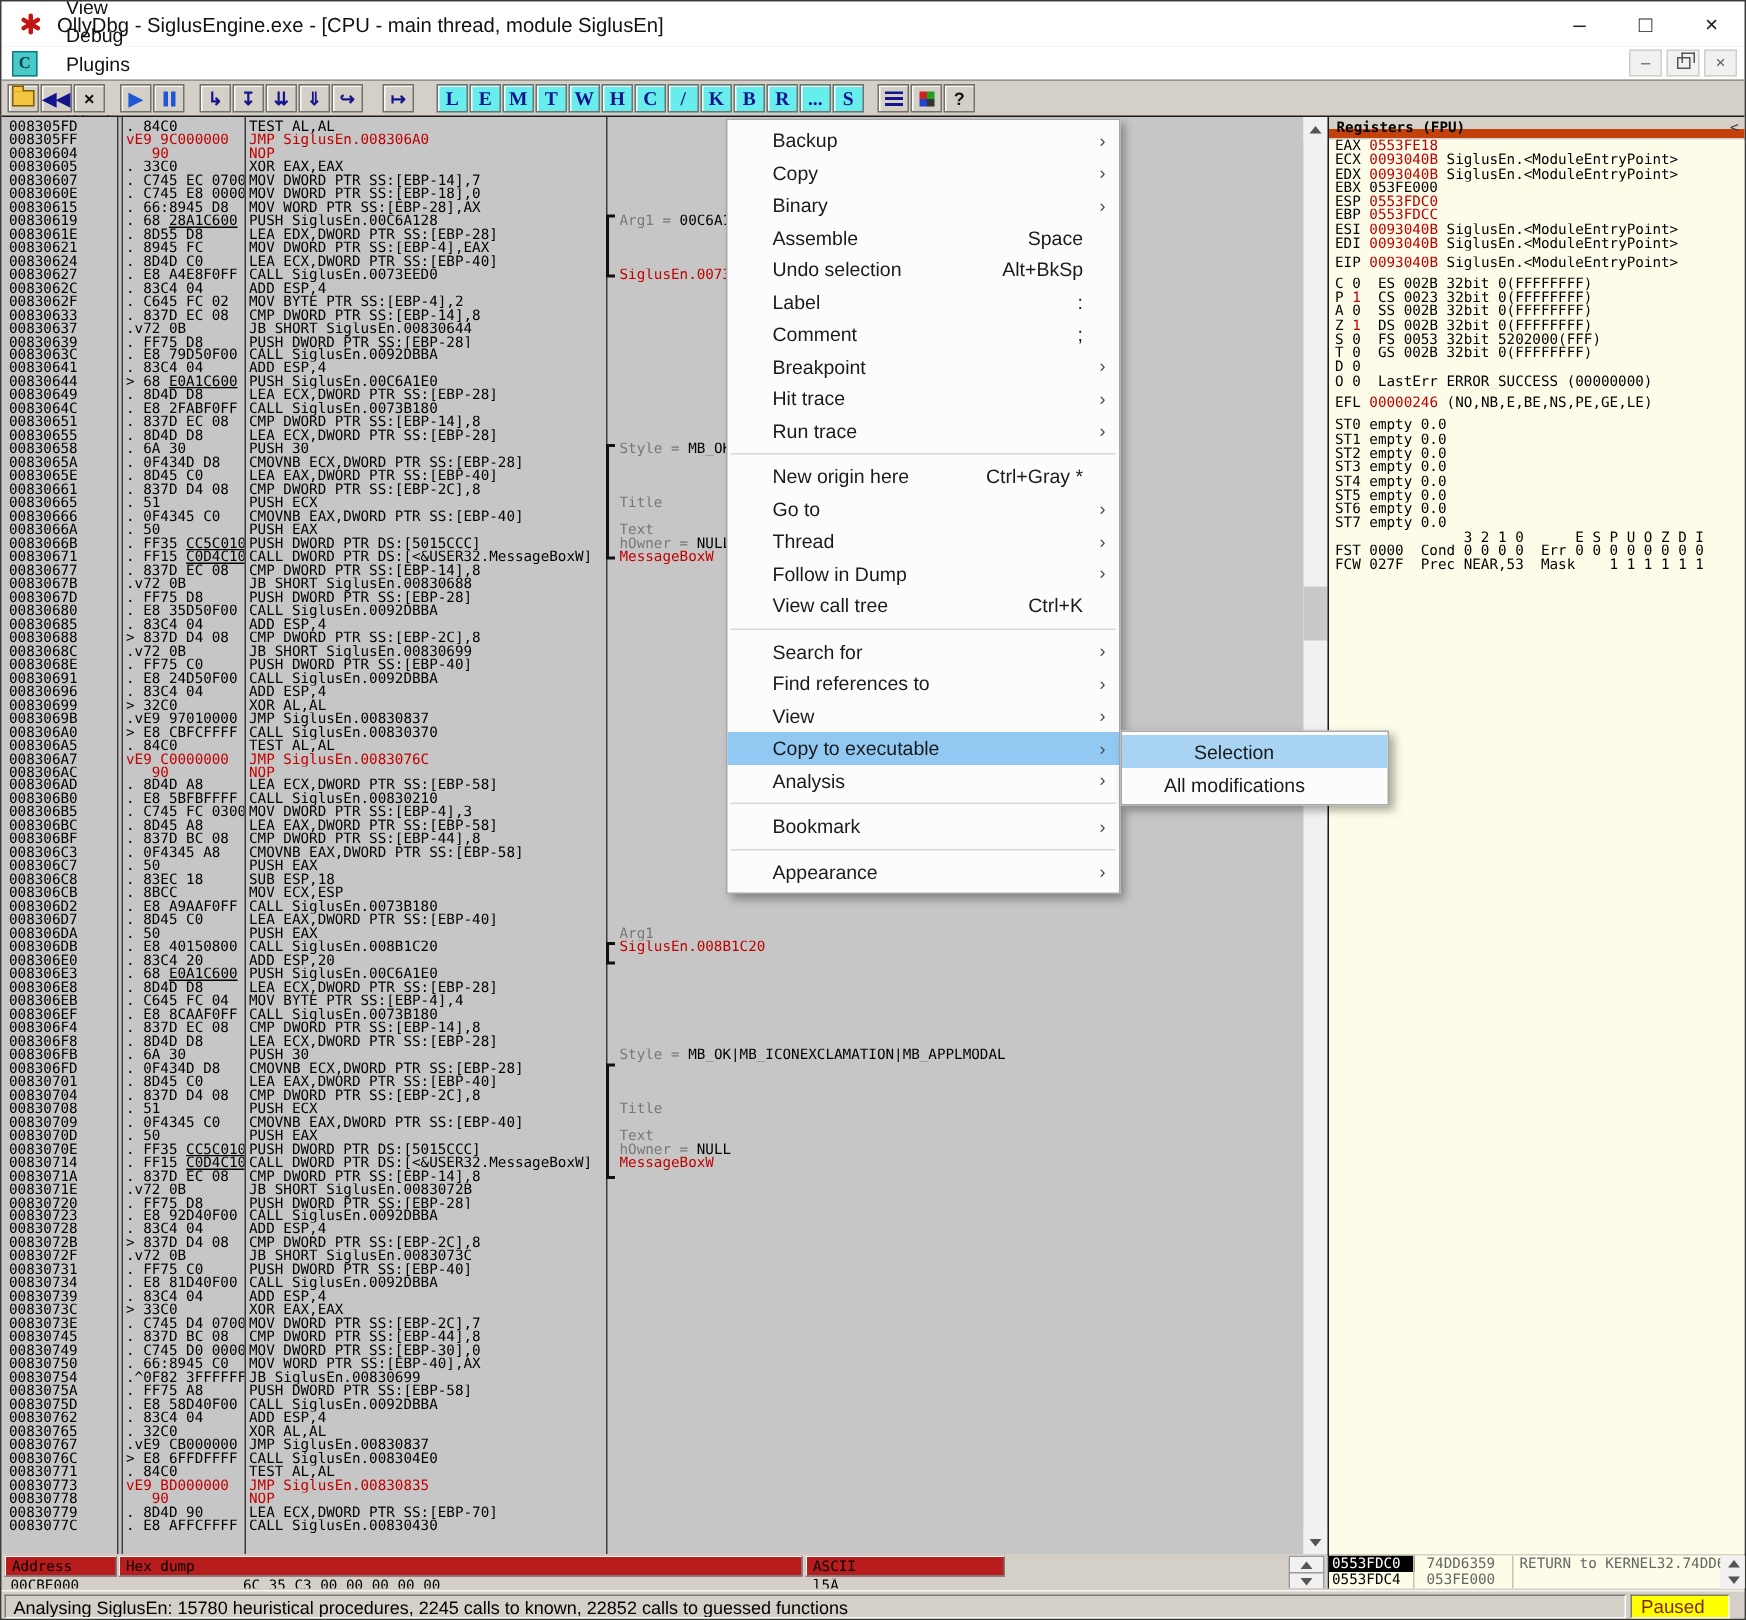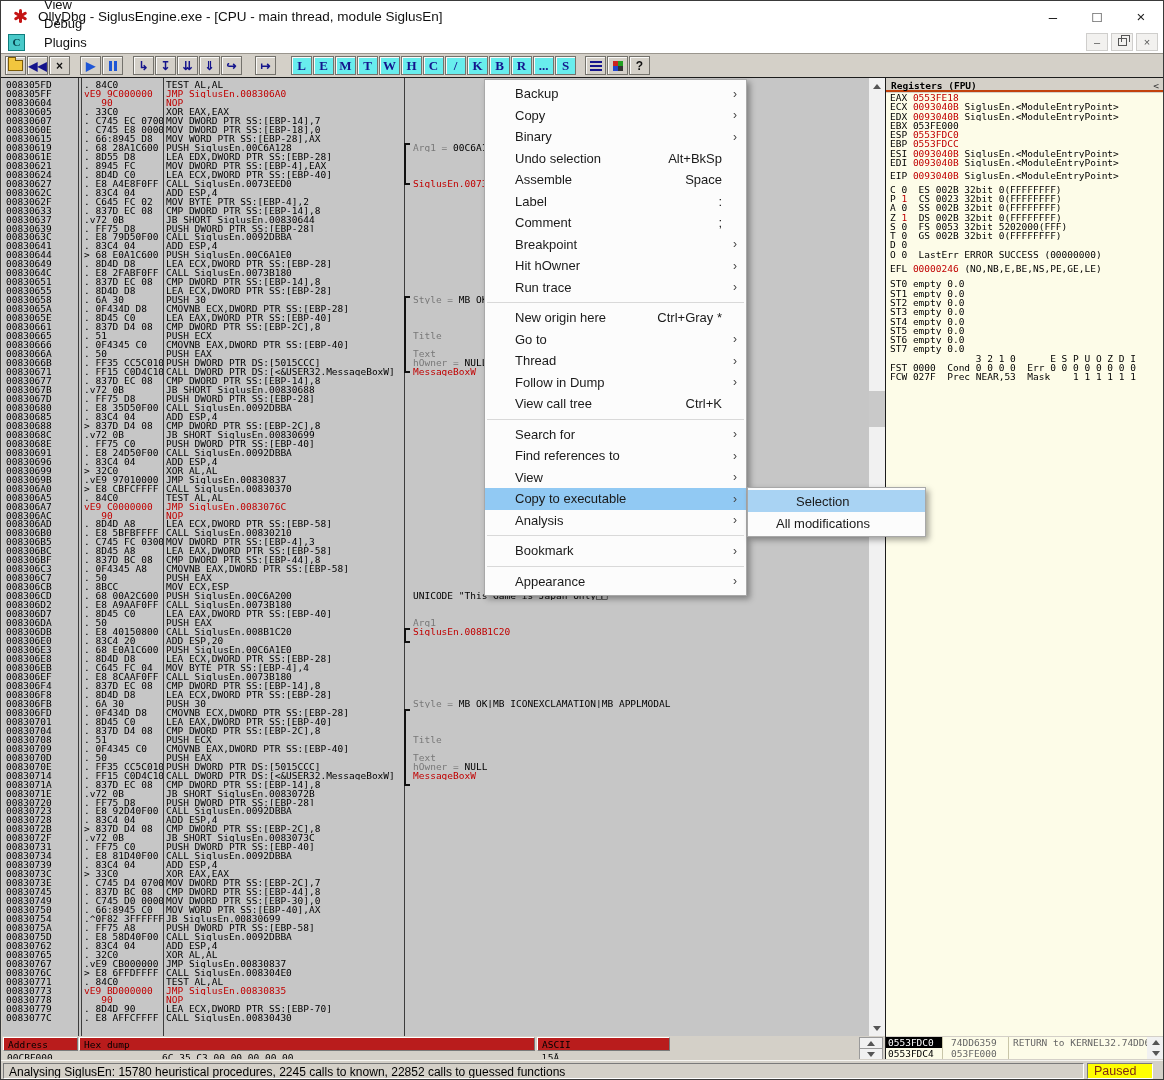--- a/index.html
+++ b/index.html
@@ -62,21 +62,21 @@
   .bracket:before,.bracket:after{content:"";position:absolute;left:0;width:4px;height:2px;background:#111;}
   .bracket:before{top:0;} .bracket:after{bottom:0;}
   
   #vsb{position:absolute;left:868px;top:77px;width:16px;height:958px;background:#f1f1f1;}
   .sb-btn{position:absolute;left:0;width:16px;height:16px;background:#f1f1f1;display:flex;align-items:center;justify-content:center;}
   .tri-up{width:0;height:0;border-left:4px solid transparent;border-right:4px solid transparent;border-bottom:5px solid #555;}
   .tri-down{width:0;height:0;border-left:4px solid transparent;border-right:4px solid transparent;border-top:5px solid #555;}
   #vsb-thumb{position:absolute;left:0;top:313px;width:16px;height:36px;background:#c9c9c9;}
   #divider-v{position:absolute;left:884px;top:77px;width:1px;height:981px;background:#1c1c1c;}
   
-  #reg-head{position:absolute;left:885px;top:77px;width:278px;height:14px;background:#d4d0c8;border-bottom:2px solid #c2410c;
+  #reg-head{position:absolute;left:885px;top:77px;width:278px;height:14px;background:#d4d0c8;border-bottom:6px solid #c2410c;
             font:bold 9.5px "DejaVu Sans Mono",monospace;padding:2px 5px 0;box-sizing:border-box;color:#000;display:flex;}
   #reg-collapse{margin-left:auto;font-weight:normal;color:#333;}
   #registers{position:absolute;left:885px;top:92px;width:278px;height:943px;background:#fdfce8;overflow:hidden;
              font-size:9.5px;line-height:9.3px;white-space:pre;padding-left:4px;box-sizing:border-box;}
   .rline{height:9.3px;overflow:hidden;}
   
   #ctxmenu{position:absolute;left:483px;top:78px;width:263px;background:#fcfcfc;border:1px solid #a8a8a8;
            box-shadow:3px 3px 6px rgba(0,0,0,.35);padding:3px 0;z-index:20;font-size:13px;color:#1a1a1a;box-sizing:border-box;}
   .mitem{position:relative;height:21.5px;display:flex;align-items:center;padding-left:30px;padding-right:24px;}
   .mitem.hl{background:#91c9f3;}
@@ -271,22 +271,22 @@
         <div class="drow"><span class="c-addr">008306A5</span><span class="c-hex">. 84C0</span><span class="c-instr">TEST AL,AL</span><span class="c-com"></span></div>
         <div class="drow red"><span class="c-addr">008306A7</span><span class="c-hex">vE9 C0000000</span><span class="c-instr">JMP SiglusEn.0083076C</span><span class="c-com"></span></div>
         <div class="drow red"><span class="c-addr">008306AC</span><span class="c-hex">   90</span><span class="c-instr">NOP</span><span class="c-com"></span></div>
         <div class="drow"><span class="c-addr">008306AD</span><span class="c-hex">. 8D4D A8</span><span class="c-instr">LEA ECX,DWORD PTR SS:[EBP-58]</span><span class="c-com"></span></div>
         <div class="drow"><span class="c-addr">008306B0</span><span class="c-hex">. E8 5BFBFFFF</span><span class="c-instr">CALL SiglusEn.00830210</span><span class="c-com"></span></div>
         <div class="drow"><span class="c-addr">008306B5</span><span class="c-hex">. C745 FC 030000</span><span class="c-instr">MOV DWORD PTR SS:[EBP-4],3</span><span class="c-com"></span></div>
         <div class="drow"><span class="c-addr">008306BC</span><span class="c-hex">. 8D45 A8</span><span class="c-instr">LEA EAX,DWORD PTR SS:[EBP-58]</span><span class="c-com"></span></div>
         <div class="drow"><span class="c-addr">008306BF</span><span class="c-hex">. 837D BC 08</span><span class="c-instr">CMP DWORD PTR SS:[EBP-44],8</span><span class="c-com"></span></div>
         <div class="drow"><span class="c-addr">008306C3</span><span class="c-hex">. 0F4345 A8</span><span class="c-instr">CMOVNB EAX,DWORD PTR SS:[EBP-58]</span><span class="c-com"></span></div>
         <div class="drow"><span class="c-addr">008306C7</span><span class="c-hex">. 50</span><span class="c-instr">PUSH EAX</span><span class="c-com"></span></div>
+        <div class="drow"><span class="c-addr">008306C8</span><span class="c-hex">. 83EC 18</span><span class="c-instr">SUB ESP,18</span><span class="c-com"></span></div>
         <div class="drow"><span class="c-addr">008306CB</span><span class="c-hex">. 8BCC</span><span class="c-instr">MOV ECX,ESP</span><span class="c-com"></span></div>
-        <div class="drow"><span class="c-addr">008306CD</span><span class="c-hex">. 68 <u>00A2C600</u></span><span class="c-instr">PUSH SiglusEn.00C6A200</span><span class="c-com"><span class="sg-k">UNICODE "This Game is Japan Only□□"</span></span></div>
         <div class="drow"><span class="c-addr">008306D2</span><span class="c-hex">. E8 A9AAF0FF</span><span class="c-instr">CALL SiglusEn.0073B180</span><span class="c-com"></span></div>
         <div class="drow"><span class="c-addr">008306D7</span><span class="c-hex">. 8D45 C0</span><span class="c-instr">LEA EAX,DWORD PTR SS:[EBP-40]</span><span class="c-com"></span></div>
         <div class="drow"><span class="c-addr">008306DA</span><span class="c-hex">. 50</span><span class="c-instr">PUSH EAX</span><span class="c-com"><span class="sg-g">Arg1</span></span></div>
         <div class="drow"><span class="c-addr">008306DB</span><span class="c-hex">. E8 40150800</span><span class="c-instr">CALL SiglusEn.008B1C20</span><span class="c-com"><span class="sg-r">SiglusEn.008B1C20</span></span></div>
         <div class="drow"><span class="c-addr">008306E0</span><span class="c-hex">. 83C4 20</span><span class="c-instr">ADD ESP,20</span><span class="c-com"></span></div>
         <div class="drow"><span class="c-addr">008306E3</span><span class="c-hex">. 68 <u>E0A1C600</u></span><span class="c-instr">PUSH SiglusEn.00C6A1E0</span><span class="c-com"></span></div>
         <div class="drow"><span class="c-addr">008306E8</span><span class="c-hex">. 8D4D D8</span><span class="c-instr">LEA ECX,DWORD PTR SS:[EBP-28]</span><span class="c-com"></span></div>
         <div class="drow"><span class="c-addr">008306EB</span><span class="c-hex">. C645 FC 04</span><span class="c-instr">MOV BYTE PTR SS:[EBP-4],4</span><span class="c-com"></span></div>
         <div class="drow"><span class="c-addr">008306EF</span><span class="c-hex">. E8 8CAAF0FF</span><span class="c-instr">CALL SiglusEn.0073B180</span><span class="c-com"></span></div>
         <div class="drow"><span class="c-addr">008306F4</span><span class="c-hex">. 837D EC 08</span><span class="c-instr">CMP DWORD PTR SS:[EBP-14],8</span><span class="c-com"></span></div>
@@ -363,41 +363,41 @@
       </div>
       <div class="mitem">
         <span>Copy</span>
         <span class="marr">›</span>
       </div>
       <div class="mitem">
         <span>Binary</span>
         <span class="marr">›</span>
       </div>
       <div class="mitem">
+        <span>Assemble</span>
+        <span class="msc">Space</span>
+      </div>
+      <div class="mitem">
         <span>Undo selection</span>
         <span class="msc">Alt+BkSp</span>
       </div>
       <div class="mitem">
-        <span>Assemble</span>
-        <span class="msc">Space</span>
-      </div>
-      <div class="mitem">
         <span>Label</span>
         <span class="msc">:</span>
       </div>
       <div class="mitem">
         <span>Comment</span>
         <span class="msc">;</span>
       </div>
       <div class="mitem">
         <span>Breakpoint</span>
         <span class="marr">›</span>
       </div>
       <div class="mitem">
-        <span>Hit hOwner</span>
+        <span>Hit trace</span>
         <span class="marr">›</span>
       </div>
       <div class="mitem">
         <span>Run trace</span>
         <span class="marr">›</span>
       </div>
       <div class="msep"></div>
       <div class="mitem">
         <span>New origin here</span>
         <span class="msc">Ctrl+Gray *</span>

